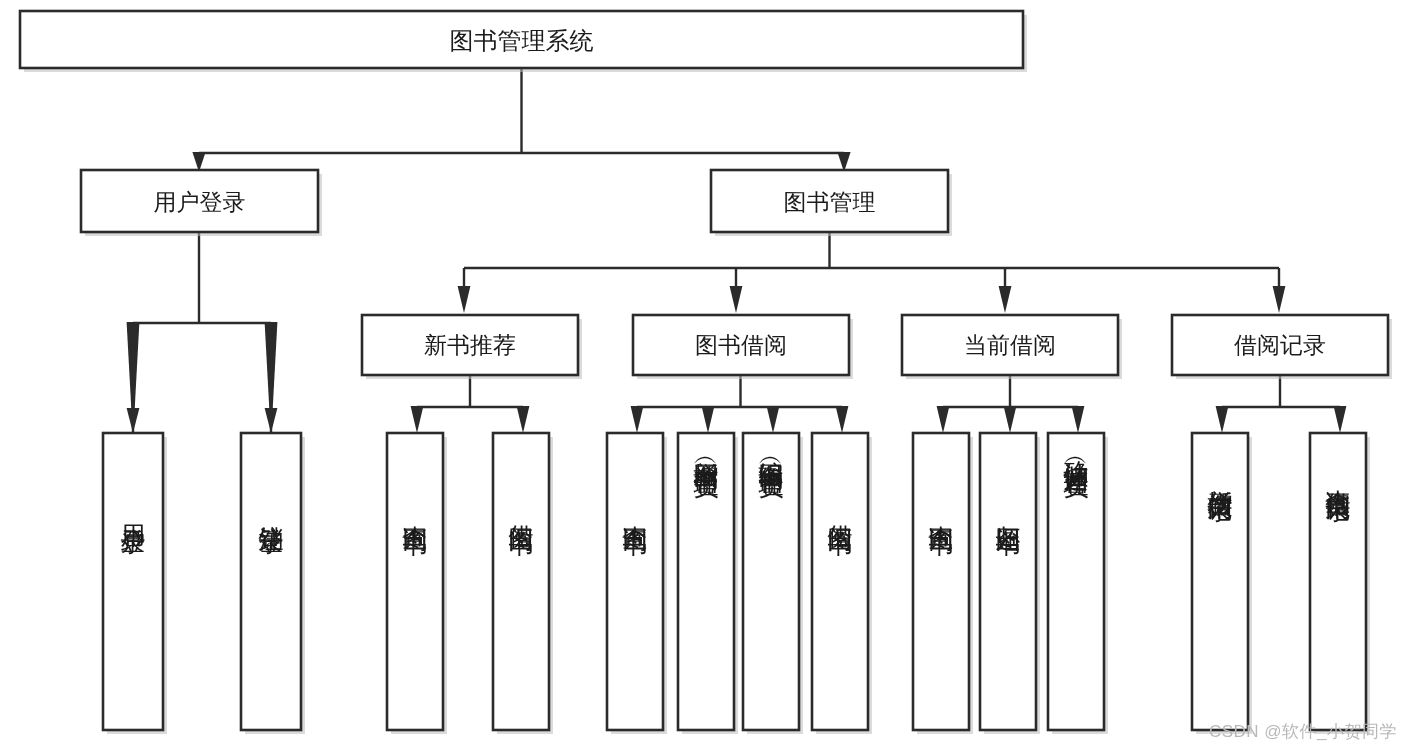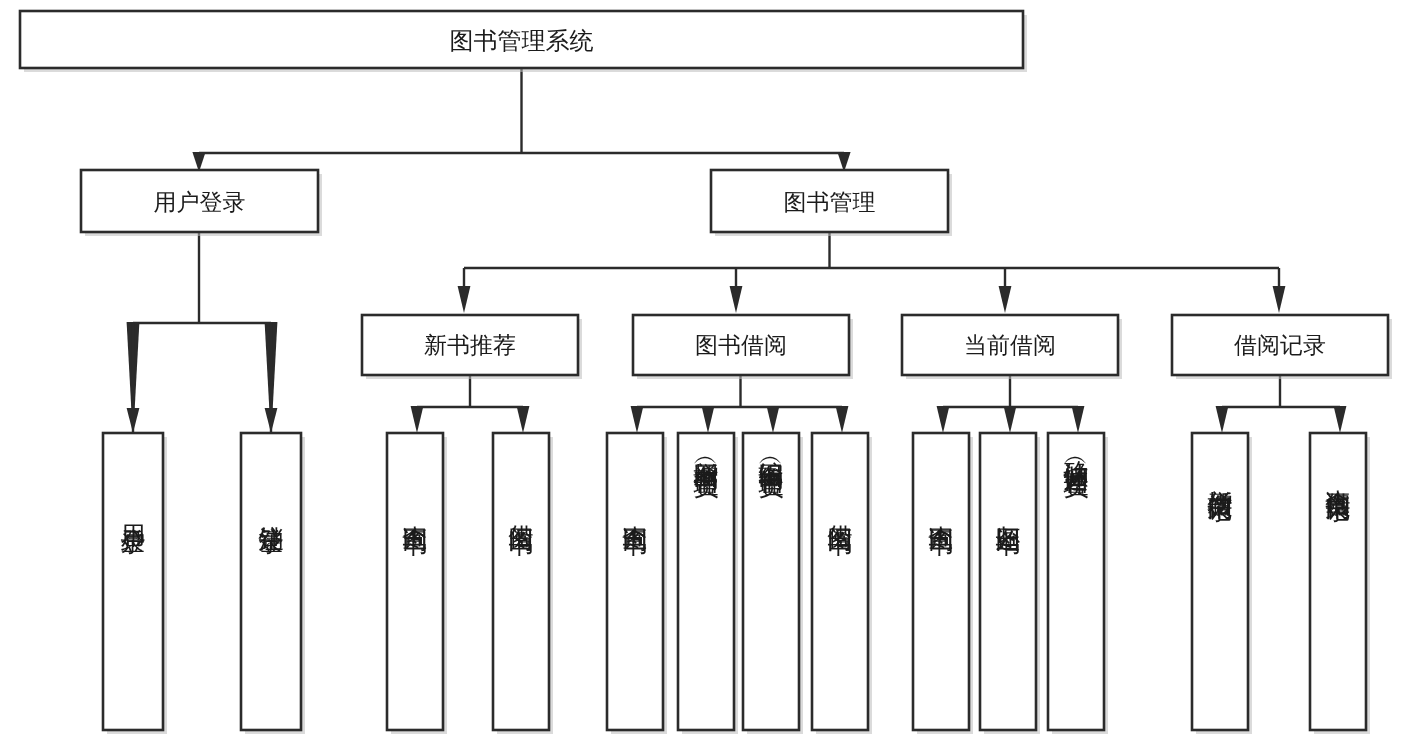--- a/index.html
+++ b/index.html
@@ -262,13 +262,14 @@
     <span class="leaf-label" style="margin-top:8px;">确认归还（管理员）</span>
   </div>
 
   <div class="leaf-label-wrap" style="left:1192px; top:433px; width:56px; height:297px;">
     <span class="leaf-label" style="margin-top:36px;">新增借阅记录</span>
   </div>
   <div class="leaf-label-wrap" style="left:1310px; top:433px; width:56px; height:297px;">
     <span class="leaf-label" style="margin-top:36px;">查询借阅记录</span>
   </div>
 
+  <div class="watermark">CSDN @软件_小贺同学</div>
 </div>
 
 </body></html>

